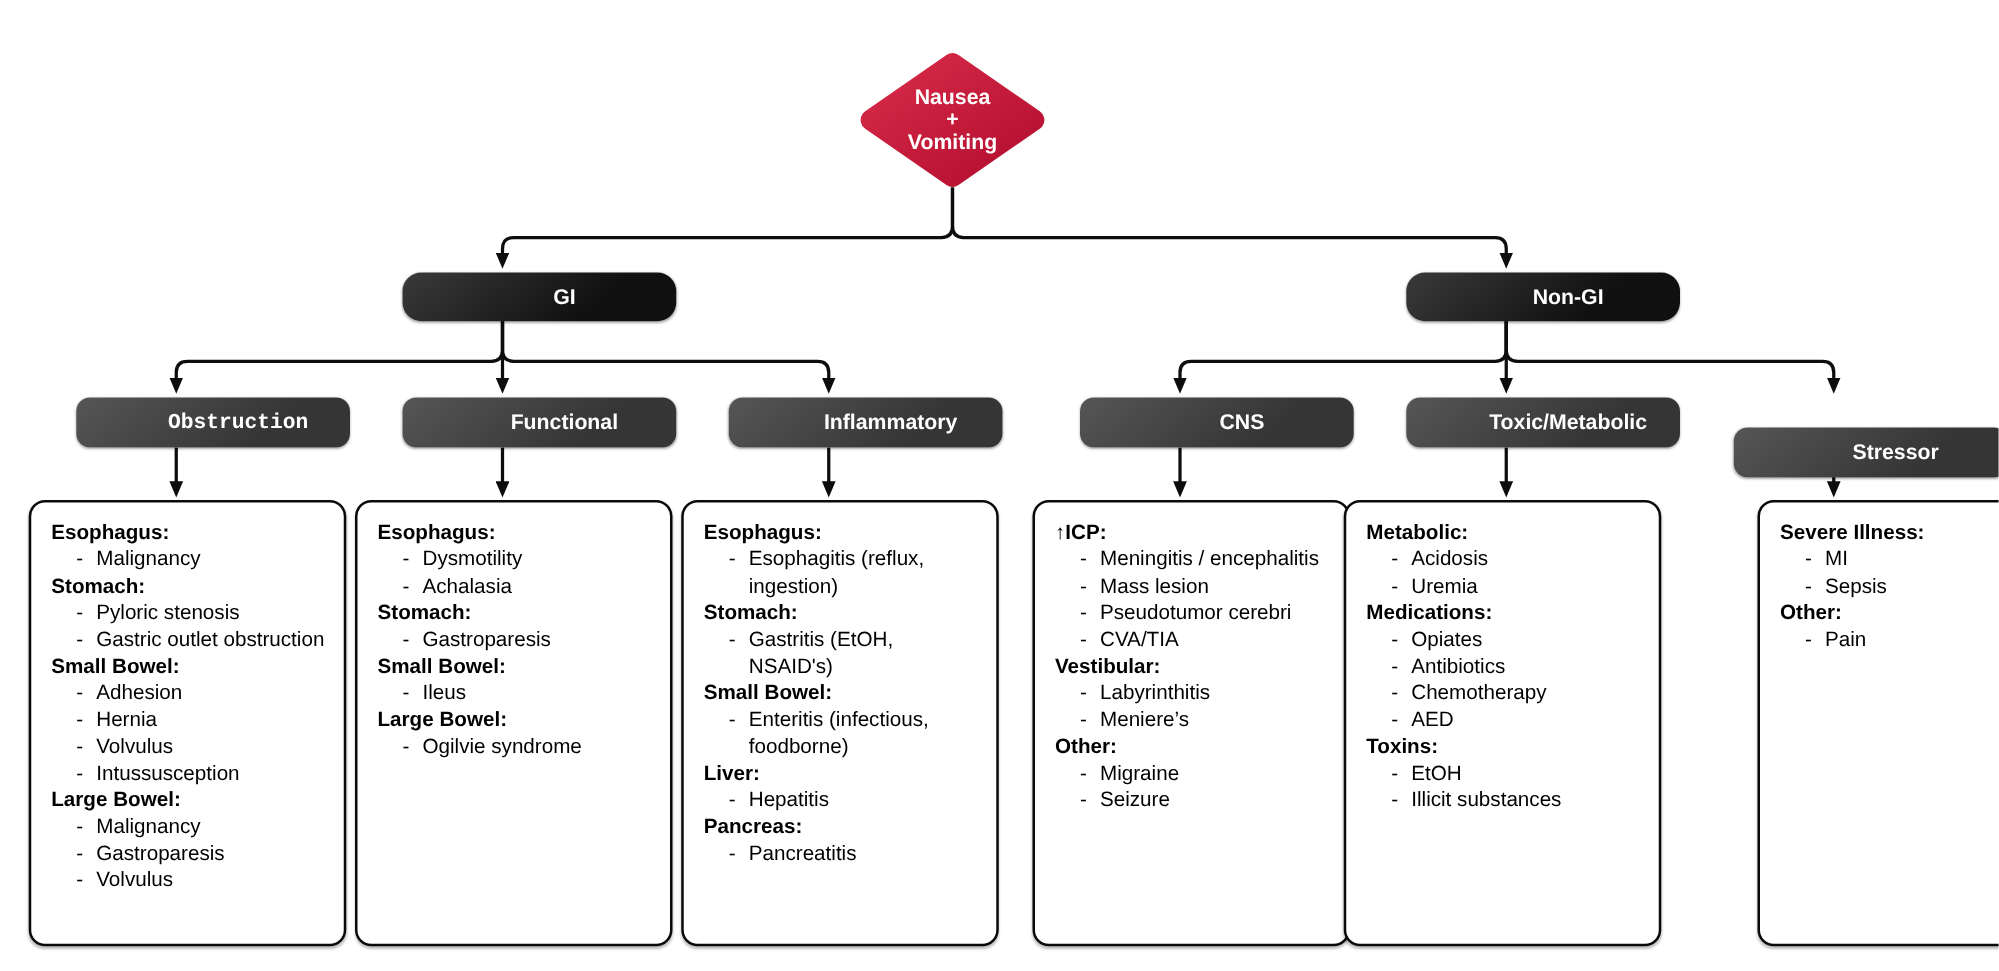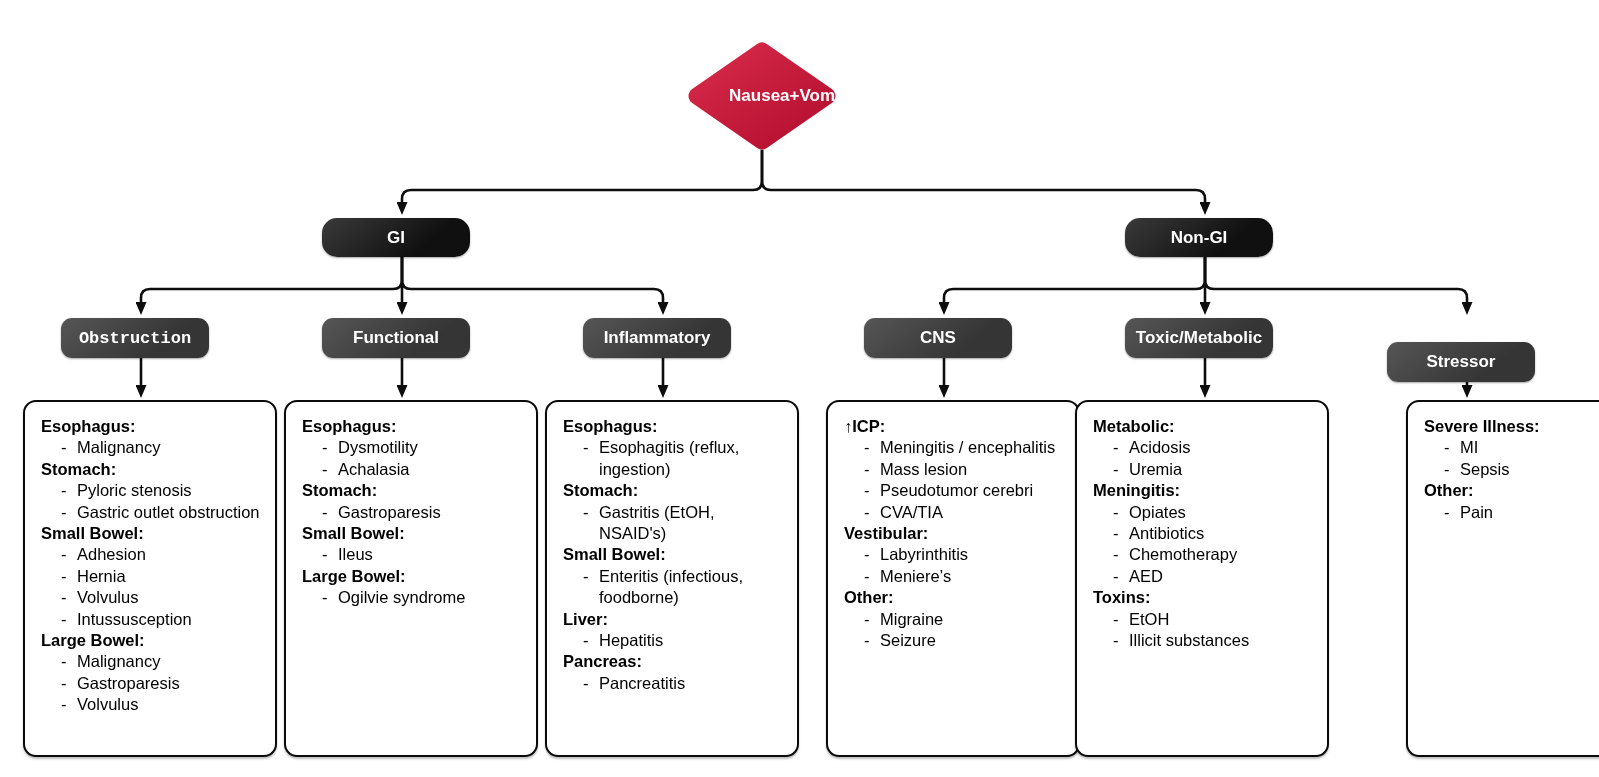--- a/index.html
+++ b/index.html
@@ -8,31 +8,31 @@
     background:var(--c-background,#fff);
     font-family:"Liberation Sans","DejaVu Sans",sans-serif;
     color:var(--c-text,#000);
   }
   svg.connectors{position:absolute;left:0;top:0;pointer-events:none;}
   svg.connectors path.edge{fill:none;stroke:var(--c-line,#0d0d0d);stroke-width:2.6;}
 
   
   .diamond-svg{position:absolute;left:686px;top:40px;}
   .diamond-label{
-    position:absolute;left:724px;top:40px;width:152px;height:112px;
-    display:flex;flex-direction:row;align-items:center;justify-content:center;
+    position:absolute;left:686px;top:40px;width:152px;height:112px;
+    display:flex;flex-direction:column;align-items:center;justify-content:center;
     color:var(--c-node-text,#fff);font-weight:bold;font-size:17px;line-height:18px;
     text-align:center;
   }
 
   
   .pill{
     position:absolute;display:flex;align-items:center;justify-content:center;
     color:var(--c-node-text,#fff);font-weight:bold;font-size:17px;
-    width:148px;box-shadow:0 1px 2px rgba(0,0,0,.35);
+    width:179px;box-shadow:0 1px 2px rgba(0,0,0,.35);padding-left:40px;
   }
   .pill.l1{
     top:218px;height:39px;border-radius:15px;
     background:linear-gradient(140deg,var(--c-level1-node-light,#3a3a3a) 0%,var(--c-level1-node-dark,#101010) 70%);
   }
   .pill.l2{
     top:318px;height:40px;border-radius:11px;
     background:linear-gradient(140deg,var(--c-level2-node-light,#555) 0%,var(--c-level2-node-dark,#353535) 70%);
   }
 
@@ -244,21 +244,21 @@
   <div class="detail-box" style="left:1075px;">
       <div class="sec-header">Metabolic:</div>
       <div class="item">
         <span class="dash">-</span>
         <span class="item-text">Acidosis</span>
       </div>
       <div class="item">
         <span class="dash">-</span>
         <span class="item-text">Uremia</span>
       </div>
-      <div class="sec-header">Meningitis:</div>
+      <div class="sec-header">Medications:</div>
       <div class="item">
         <span class="dash">-</span>
         <span class="item-text">Opiates</span>
       </div>
       <div class="item">
         <span class="dash">-</span>
         <span class="item-text">Antibiotics</span>
       </div>
       <div class="item">
         <span class="dash">-</span>

